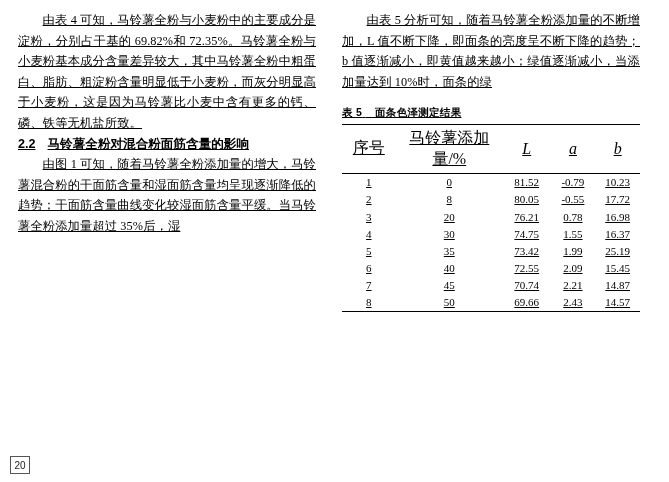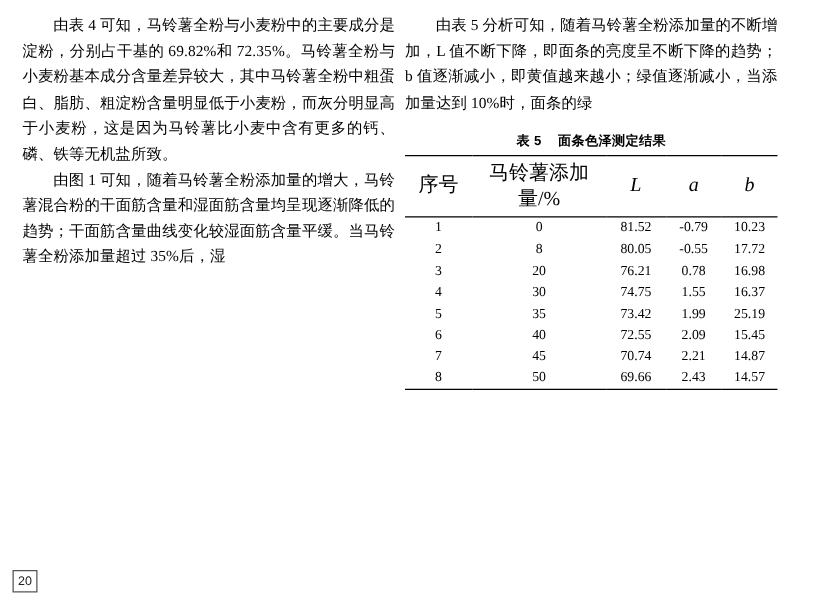--- a/index.html
+++ b/index.html
@@ -17,22 +17,23 @@
   }
   .page {
     position: relative;
     width: 669px;
     height: 482px;
     box-sizing: border-box;
     padding: 10px 18px 0 18px;
   }
   .columns {
     display: flex;
-    gap: 8px;
+    gap: 26px;
     align-items: flex-start;
+    text-decoration: underline;
   }
   .col {
     width: 298px;
     flex: 0 0 298px;
   }
   p {
     margin: 0;
     font-size: 12.3px;
     line-height: 20.6px;
     text-align: justify;
@@ -56,21 +57,21 @@
   }
   sup {
     font-size: 8px;
     vertical-align: super;
     line-height: 0;
   }
   .table-wrap {
     margin-top: 14px;
   }
   .table-title {
-    text-align: center;
+    text-align: left;
     font-size: 10.5px;
     font-family: "Liberation Sans", "DejaVu Sans", sans-serif;
     font-weight: bold;
     margin-bottom: 4px;
     letter-spacing: 0.3px;
   }
   table {
     width: 100%;
     border-collapse: collapse;
     font-size: 11px;
@@ -112,20 +113,24 @@
   }
 </style>
 </head>
 <body>
 
 <div class="page">
   <div class="columns">
 
     <div class="col">
       <p class="indent">由表 4 可知，马铃薯全粉与小麦粉中的主要成分是淀粉，分别占干基的 69.82%和 72.35%。马铃薯全粉与小麦粉基本成分含量差异较大，其中马铃薯全粉中粗蛋白、脂肪、粗淀粉含量明显低于小麦粉，而灰分明显高于小麦粉，这是因为马铃薯比小麦中含有更多的钙、磷、铁等无机盐所致。</p>
+      <div class="heading">
+        <span class="num">2.2</span>
+        <span>马铃薯全粉对混合粉面筋含量的影响</span>
+      </div>
       <p class="indent">由图 1 可知，随着马铃薯全粉添加量的增大，马铃薯混合粉的干面筋含量和湿面筋含量均呈现逐渐降低的趋势；干面筋含量曲线变化较湿面筋含量平缓。当马铃薯全粉添加量超过 35%后，湿</p>
     </div>
 
     <div class="col">
       <p class="indent">由表 5 分析可知，随着马铃薯全粉添加量的不断增加，L 值不断下降，即面条的亮度呈不断下降的趋势；b 值逐渐减小，即黄值越来越小；绿值逐渐减小，当添加量达到 10%时，面条的绿</p>
 
       <div class="table-wrap">
         <div class="table-title">
           <span>表 5</span>
           <span>&nbsp;&nbsp;</span>

